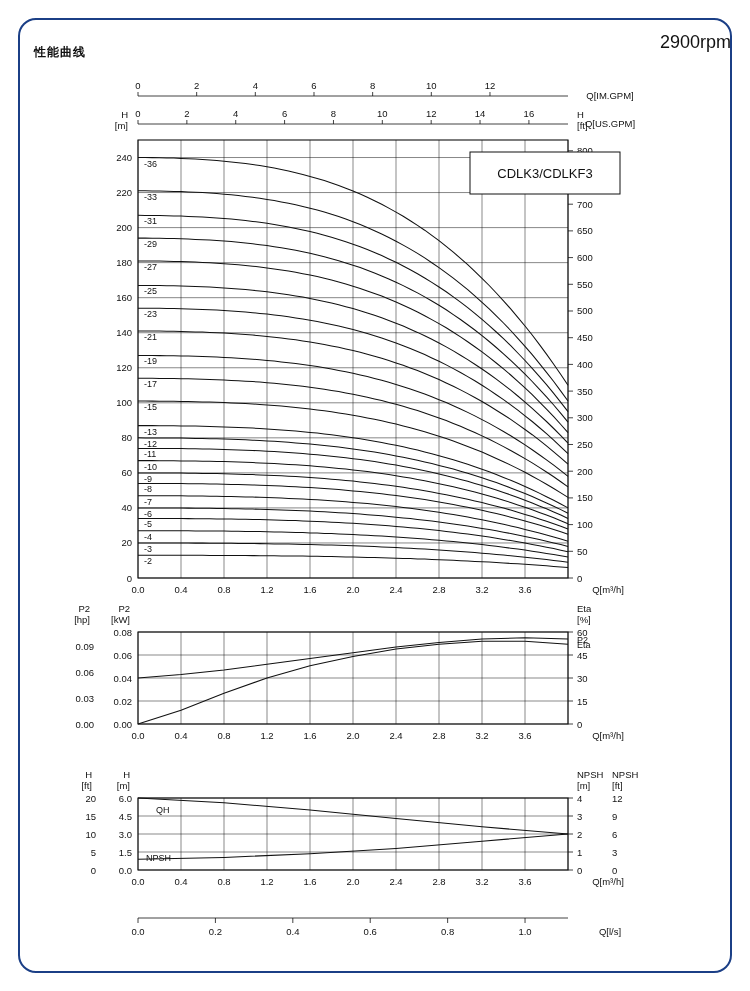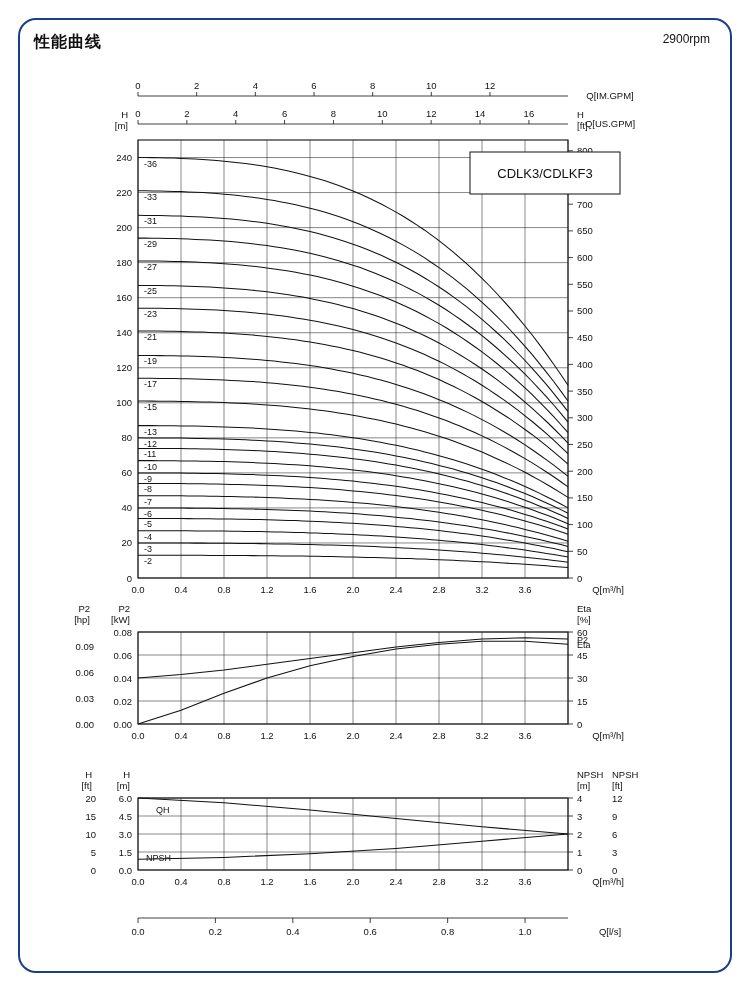--- a/index.html
+++ b/index.html
@@ -1,22 +1,22 @@
 <!DOCTYPE html>
 <html><head>
 <meta charset="utf-8">
 <style>
   html,body{margin:0;padding:0;}
   body{width:750px;height:991px;background:#ffffff;font-family:"Liberation Sans",sans-serif;color:#111;}
   #page{position:relative;width:750px;height:991px;overflow:hidden;}
 
   .frame{position:absolute;left:18px;top:18px;width:714px;height:955px;border:2px solid #1b3f86;border-radius:18px;box-sizing:border-box;}
 
-  .title{position:absolute;left:34px;top:32px;font-size:16px;font-weight:bold;letter-spacing:1px;}
-  .rpm{position:absolute;right:40px;top:32px;font-size:12px;}
+  .title{position:absolute;left:34px;top:44px;font-size:12px;font-weight:bold;letter-spacing:1px;}
+  .rpm{position:absolute;right:19px;top:32px;font-size:18px;}
 
   svg{position:absolute;left:0;top:0;}
   text{font-family:"Liberation Sans",sans-serif;fill:#111;}
   .tk{font-size:9.5px;}
   .tks{font-size:9px;}
   .ax{font-size:9.5px;}
   .lbl{font-size:9px;}
   .model{font-size:13px;}
   .cv{fill:none;stroke:#111;stroke-width:1.05;}
   .grid{stroke:#111;stroke-width:0.5;}

